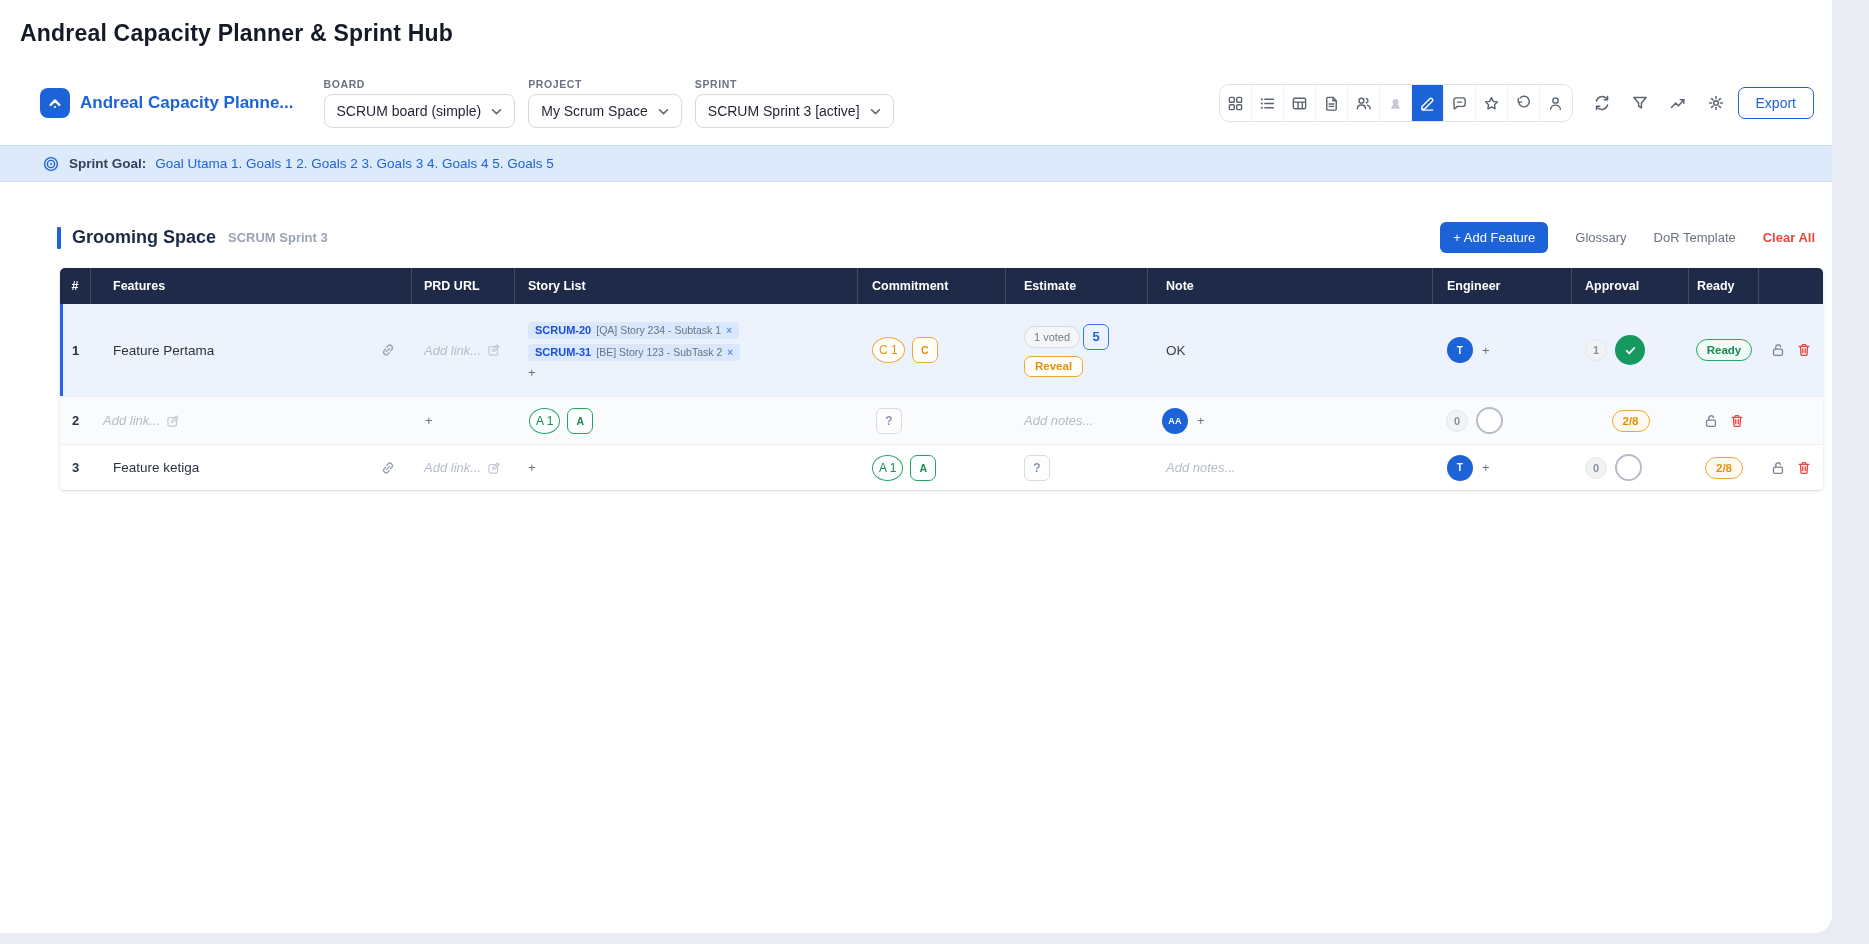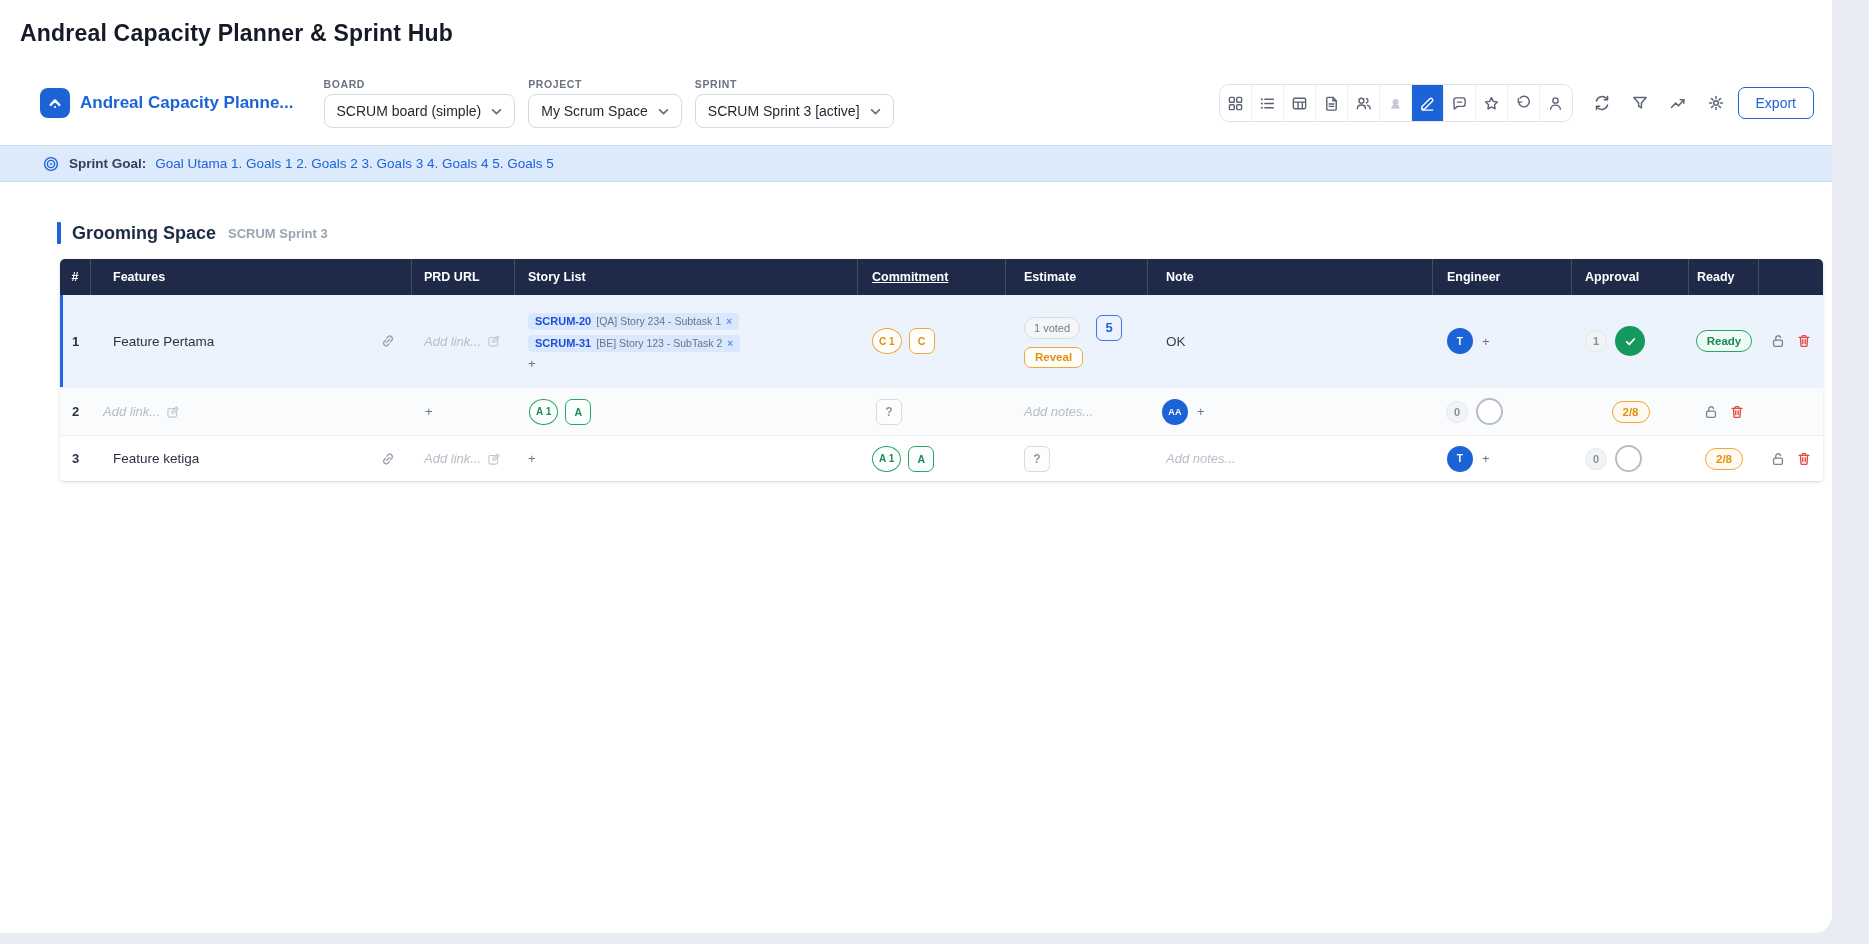--- a/index.html
+++ b/index.html
@@ -48,21 +48,21 @@
   
   .table-card { margin:15px 9px 0 60px; width:1763px; background:#fff; border-radius:5px; box-shadow:0 1px 4px rgba(16,24,40,.12), 0 1px 1px rgba(16,24,40,.06); overflow:hidden; }
   .tgrid { display:grid; grid-template-columns:31px 321px 103px 343px 148px 142px 285px 139px 117px 70px 64px; }
   .thead { background:#1e2a47; height:36px; }
   .th { display:flex; align-items:center; color:#fff; font-size:12.5px; font-weight:700; border-right:1px solid rgba(255,255,255,.16); padding-left:18px; }
   .th:last-child { border-right:none; }
   .th.c-num { justify-content:center; padding-left:0; }
   .th.c-feat { padding-left:22px; }
   .th.c-prd { padding-left:12px; }
   .th.c-story { padding-left:13px; }
-  .th.c-commit { padding-left:14px;text-decoration:underline; }
+  .th.c-commit { padding-left:14px; }
   .th.c-eng { padding-left:14px; }
   .th.c-appr { padding-left:13px; }
   .th.c-ready { padding-left:8px; }
 
   .trow { position:relative; }
   .trow.r1 { height:92px; background:#edf3fc; }
   .trow.r1::before { content:""; position:absolute; left:0; top:0; bottom:0; width:3px; background:#2563eb; }
   .trow.r2 { height:48px; background:#fafbfc; border-top:1px solid #eef0f4; }
   .trow.r3 { height:46px; background:#ffffff; border-top:1px solid #eef0f4; }
   .td { display:flex; align-items:center; min-width:0; }
@@ -71,26 +71,26 @@
   .link-icon { color:#99a1ae; display:flex; cursor:pointer; }
   .td.c-prd { padding-left:12px; gap:6px; font-size:13px; font-style:italic; color:#b6bdc8; cursor:text; }
   .edit-icon { color:#c2c8d2; display:flex; }
   .td.c-story { padding:8px 8px 8px 13px; flex-direction:column; align-items:flex-start; justify-content:center; gap:5px; }
   .chip { display:inline-flex; align-items:center; gap:5px; background:#d9e8fd; border-radius:4px; padding:2.5px 7px; white-space:nowrap; cursor:default; }
   .chip-key { font-size:11px; font-weight:700; color:#1d4ed8; }
   .chip-sum { font-size:10.5px; color:#6a7382; }
   .chip-x { font-size:10px; font-weight:700; color:#5a95f5; cursor:pointer; }
   .add-plus { font-size:13px; color:#6b7280; cursor:pointer; line-height:1; }
   .td.c-commit { padding-left:14px; gap:7px; }
-  .pill-round { display:flex; align-items:center; justify-content:center; min-width:26px; height:26px; padding:0 6px; border-radius:50%; font-size:10px; font-weight:700; white-space:nowrap; cursor:pointer; }
+  .pill-round { display:flex; align-items:center; justify-content:center; min-width:26px; height:26px; padding:0 6px; border-radius:50%; font-size:12px; font-weight:400; white-space:nowrap; cursor:pointer; }
   .pill-sq { display:flex; align-items:center; justify-content:center; width:26px; height:26px; border-radius:7px; font-size:10.5px; font-weight:700; cursor:pointer; }
   .orange { border:1.5px solid #f0a63a; color:#e09112; background:#fffefb; }
   .green { border:1.5px solid #27a468; color:#1b8a56; background:#fbfffd; }
   .td.c-est { padding-left:18px; flex-direction:column; align-items:flex-start; justify-content:center; gap:6px; }
-  .est-line { display:flex; align-items:center; gap:16px; }
+  .est-line { display:flex; align-items:center; gap:3px; }
   .voted-pill { height:22px; display:flex; align-items:center; padding:0 9px; border:1px solid #d7dbe2; background:#f5f6f8; border-radius:11px; font-size:11px; color:#717b8a; }
   .vote-val { width:26px; height:26px; display:flex; align-items:center; justify-content:center; border:1.5px solid #3b77e3; background:#ecf3fe; border-radius:6px; font-size:13px; font-weight:700; color:#1d63d8; cursor:pointer; }
   .reveal-btn { height:21px; display:flex; align-items:center; padding:0 10px; border:1.5px solid #f0a63a; border-radius:7px; background:#fffdf8; font-size:11.5px; font-weight:700; color:#e09112; cursor:pointer; }
   .q-box { width:26px; height:26px; display:flex; align-items:center; justify-content:center; border:1.5px solid #d7dbe2; background:#fdfdfe; border-radius:6px; font-size:12px; font-weight:700; color:#8d96a5; cursor:pointer; }
   .td.c-note { padding-left:18px; font-size:13.5px; color:#39414f; cursor:text; }
   .note-ph { font-style:italic; color:#b6bdc8; font-size:13px; }
   .td.c-eng { padding-left:14px; gap:9px; }
   .avatar { width:26px; height:26px; border-radius:50%; background:#1d63d8; color:#fff; display:flex; align-items:center; justify-content:center; font-size:10px; font-weight:700; letter-spacing:.2px; }
   .avatar.sm { font-size:9px; }
   .td.c-appr { padding-left:13px; gap:8px; }
@@ -263,20 +263,26 @@
     <span class="goal-label">Sprint Goal:</span>
     <span class="goal-text">Goal Utama 1. Goals 1 2. Goals 2 3. Goals 3 4. Goals 4 5. Goals 5</span>
   </div>
 
   <div class="section-head">
     <div class="sec-title-wrap">
       <div class="sec-bar"></div>
       <div class="sec-title">Grooming Space</div>
       <div class="sec-sub">SCRUM Sprint 3</div>
     </div>
+    <div class="sec-actions">
+      <button class="add-feature-btn">+ Add Feature</button>
+      <span class="link-btn">Glossary</span>
+      <span class="link-btn">DoR Template</span>
+      <span class="clear-btn">Clear All</span>
+    </div>
   </div>
 
   <div class="table-card">
 
     <div class="tgrid thead">
       <div class="th c-num">#</div>
       <div class="th c-feat">Features</div>
       <div class="th c-prd">PRD URL</div>
       <div class="th c-story">Story List</div>
       <div class="th c-commit">Commitment</div>

